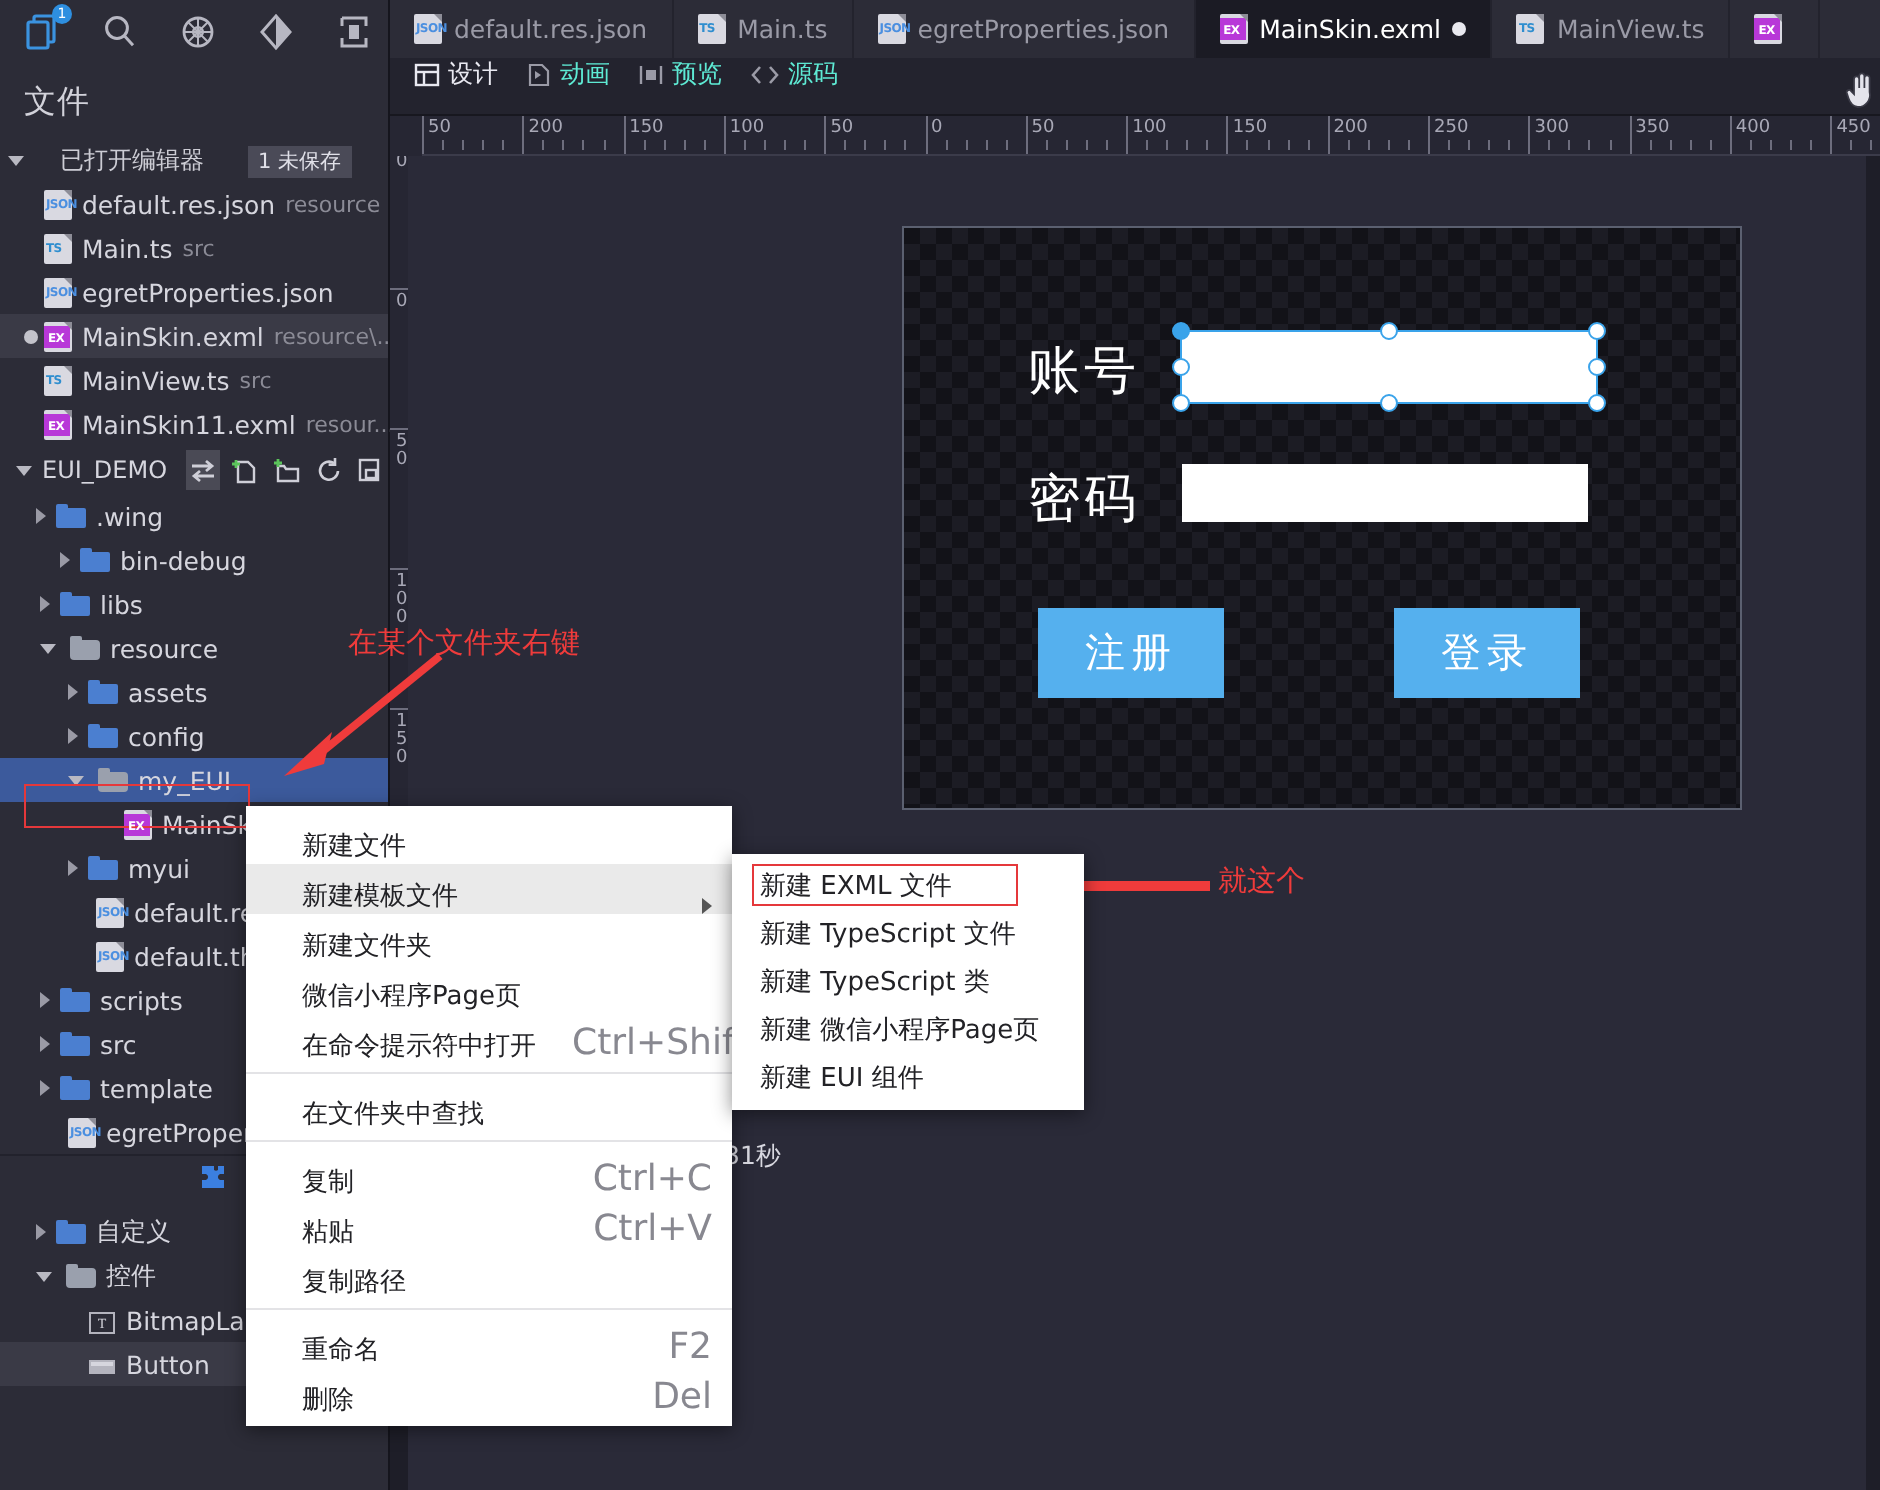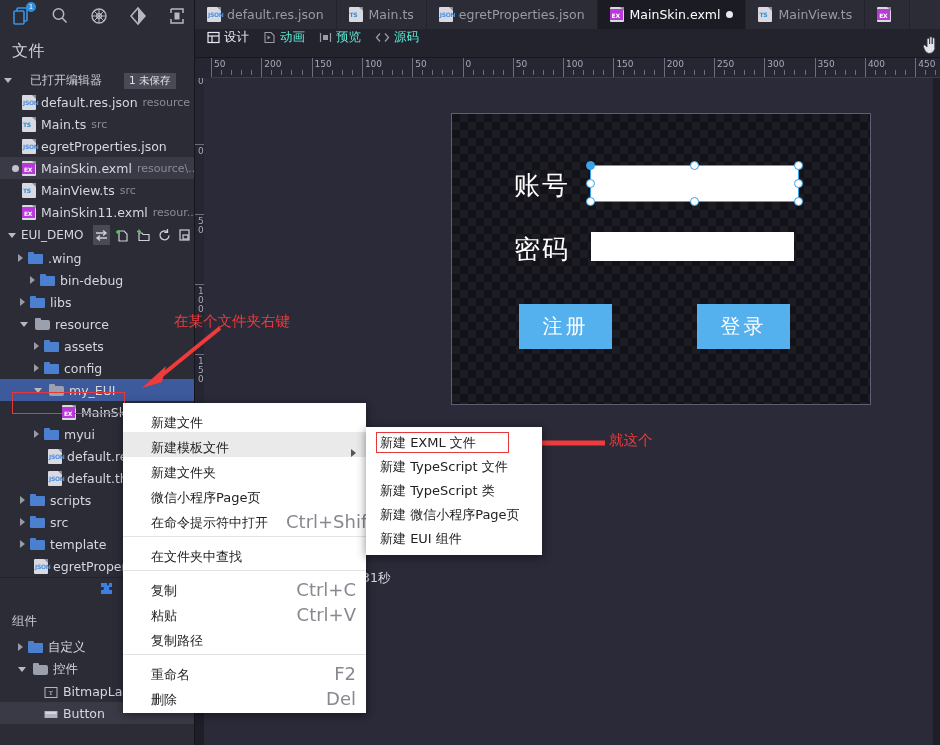--- a/index.html
+++ b/index.html
@@ -500,21 +500,20 @@
           </svg>
       </span>
       <span>
         <svg width="17" height="17" viewBox="0 0 17 17">
             <path d="M3 5 H11 L14 3 V6 H3 Z" fill="#b0b0ba"></path>
             <rect x="3" y="7.5" width="11" height="1.8" fill="#b0b0ba"></rect>
             <rect x="3" y="10.5" width="11" height="1.8" fill="#b0b0ba"></rect>
           </svg>
       </span>
     </div>
-    <div id="comp-title">组件</div>
     <div id="comp-list">
         <div class="comp-row" style="padding-left: 18px;">
           <span class="tri-right"></span>
           <span class="folder blue">
             <span class="tabtop"></span>
             <span class="body"></span>
           </span>
           <span>自定义</span>
         </div>
         <div class="comp-row" style="padding-left: 18px;">

